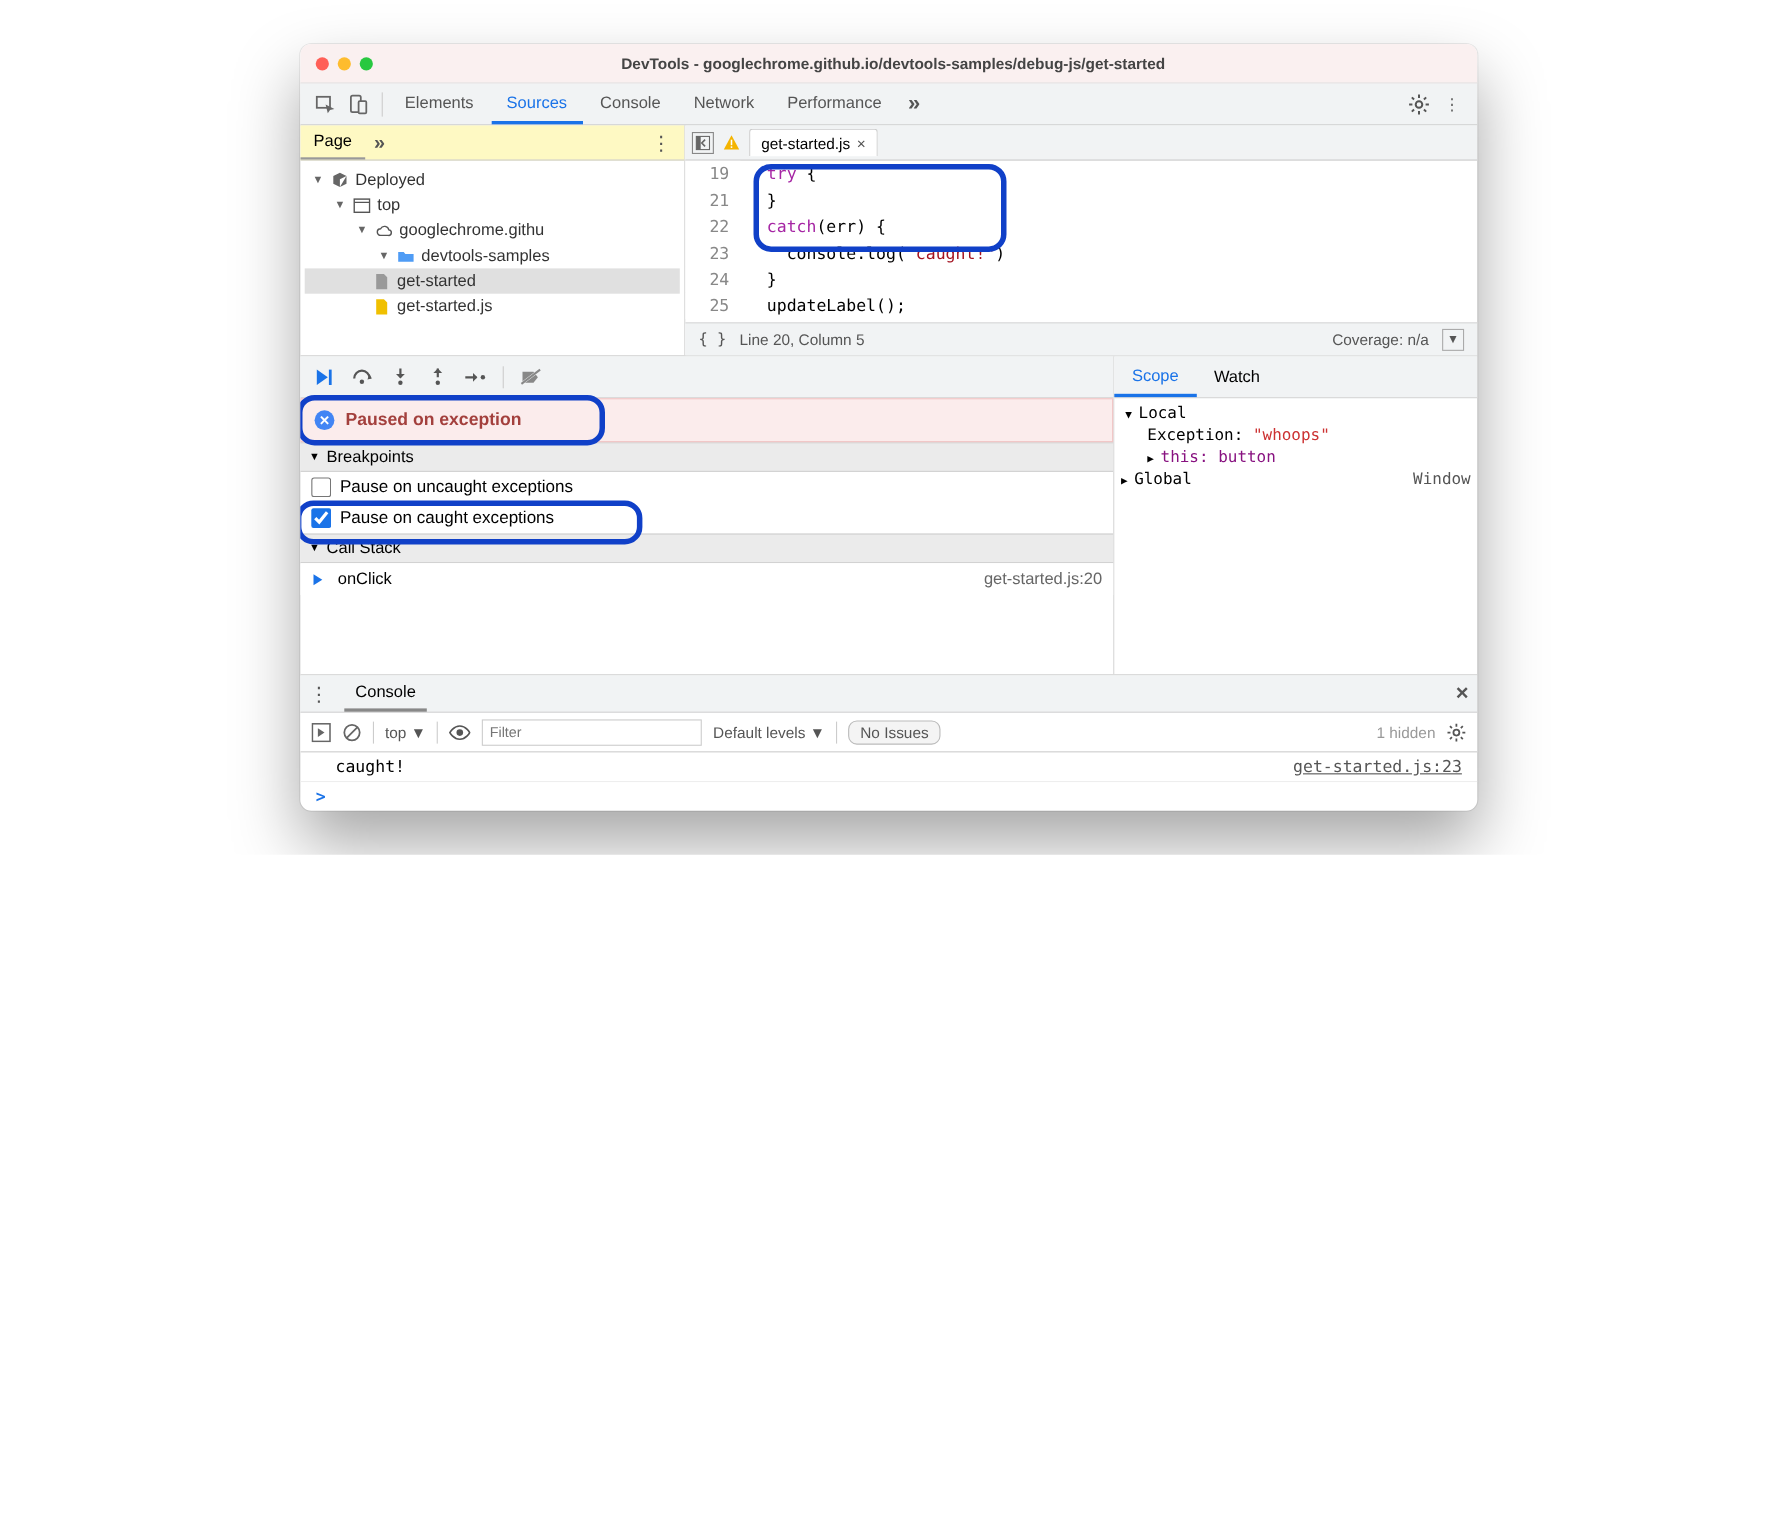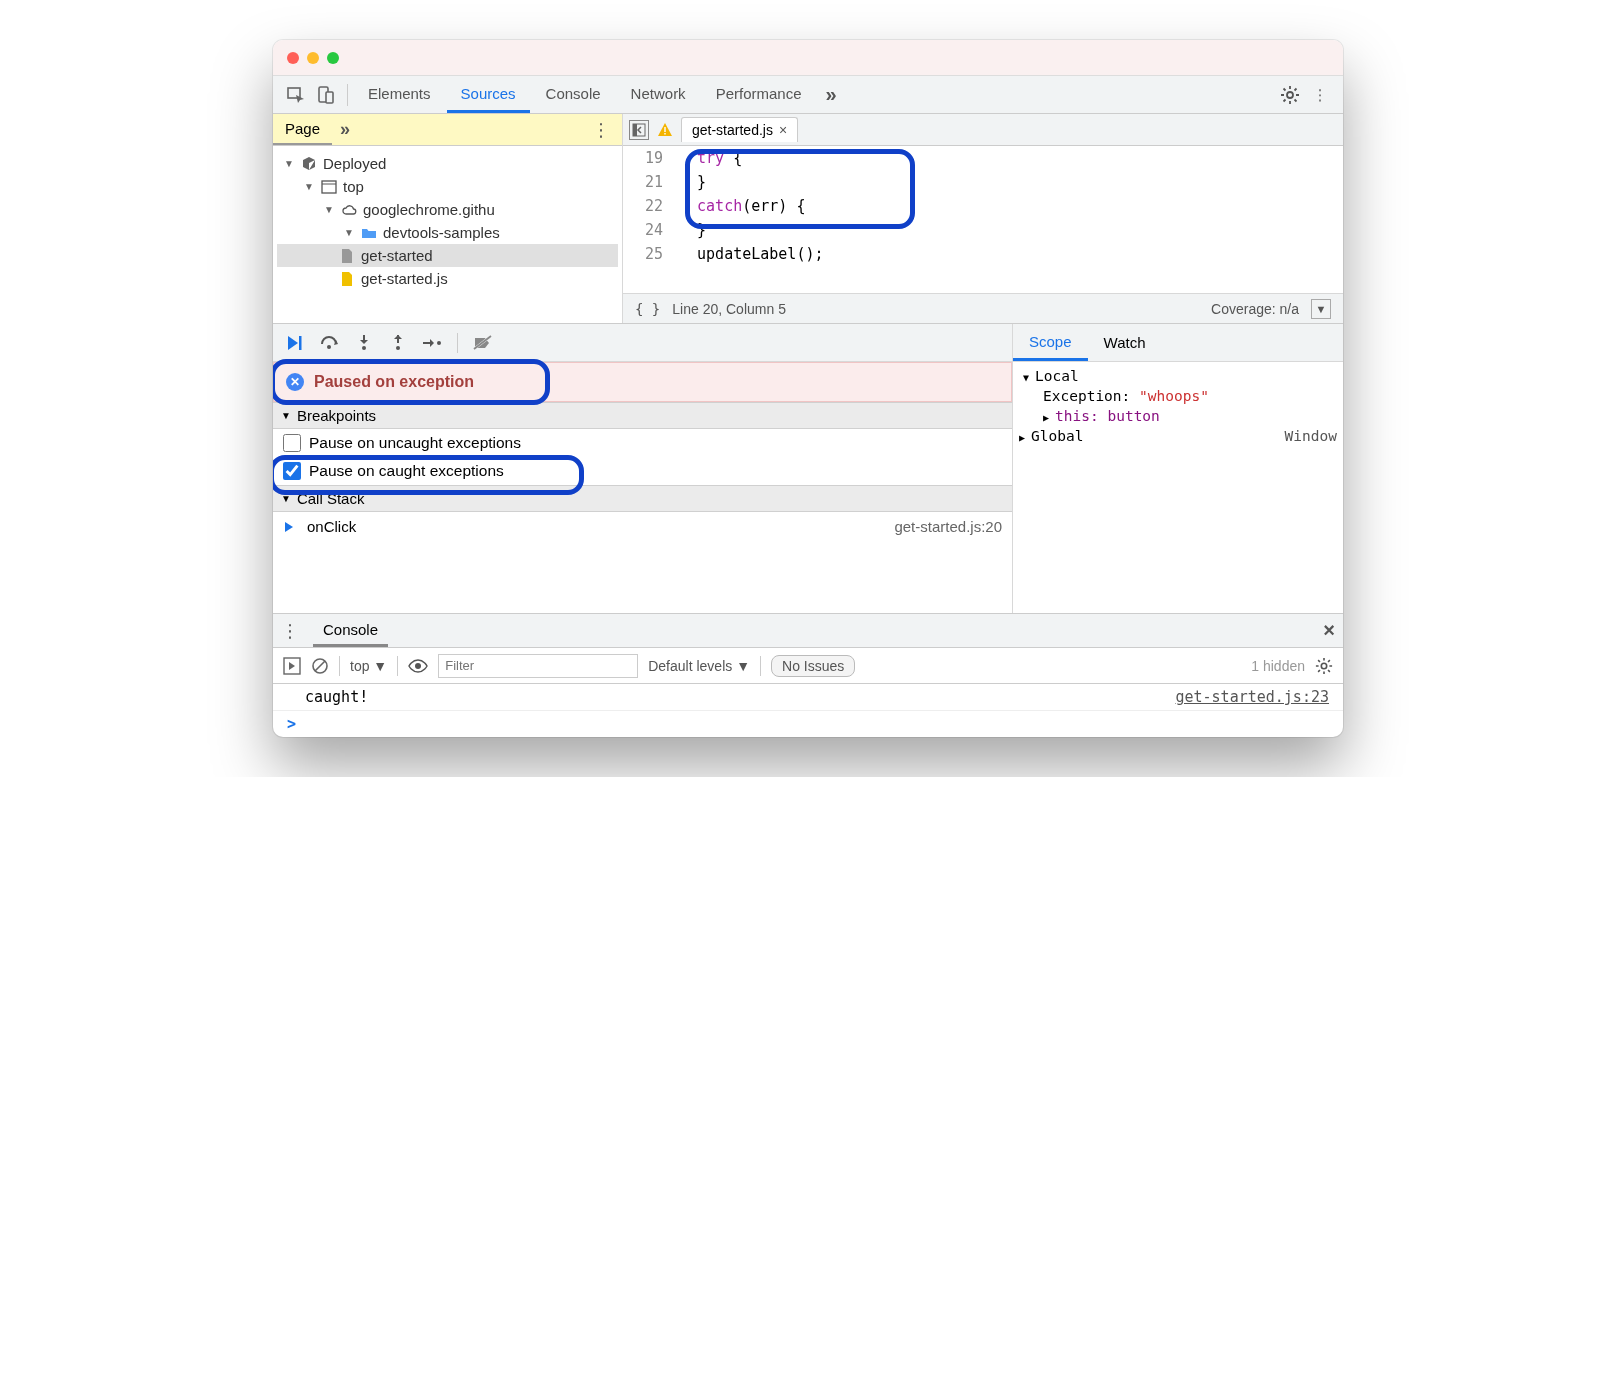--- a/index.html
+++ b/index.html
@@ -104,20 +104,21 @@
 <body>
 
 <div class="window">
 
   <div class="titlebar">
     <div class="dots">
       <div class="dot" style="background:#ff5f57"></div>
       <div class="dot" style="background:#febc2e"></div>
       <div class="dot" style="background:#28c840"></div>
     </div>
+    <div class="title">DevTools - googlechrome.github.io/devtools-samples/debug-js/get-started</div>
     <div style="width:44px"></div>
   </div>
 
   <div class="toolbar">
     <span class="icon-btn">
       <svg width="20" height="20" viewBox="0 0 20 20">
           <rect x="2" y="3" width="12" height="10" fill="none" stroke="#666" stroke-width="1.6"></rect>
           <path d="M10 10 L18 14 L14 15 L12 18 Z" fill="#666"></path>
         </svg>
     </span>
@@ -228,20 +229,24 @@
           </div>
           <div class="code-row">
             <div class="gutter">21</div>
             <div class="code-text">  }</div>
           </div>
           <div class="code-row">
             <div class="gutter">22</div>
             <div class="code-text">  <span class="tok-kw2">catch</span>(err) {</div>
           </div>
           <div class="code-row">
+            <div class="gutter">23</div>
+            <div class="code-text">    console.log(<span class="tok-str">"caught!"</span>)</div>
+          </div>
+          <div class="code-row">
             <div class="gutter">24</div>
             <div class="code-text">  }</div>
           </div>
           <div class="code-row">
             <div class="gutter">25</div>
             <div class="code-text">  updateLabel();</div>
           </div>
         </div>
       <div class="status-bar">
         <span style="font-family:Menlo,monospace;">{ }</span>

